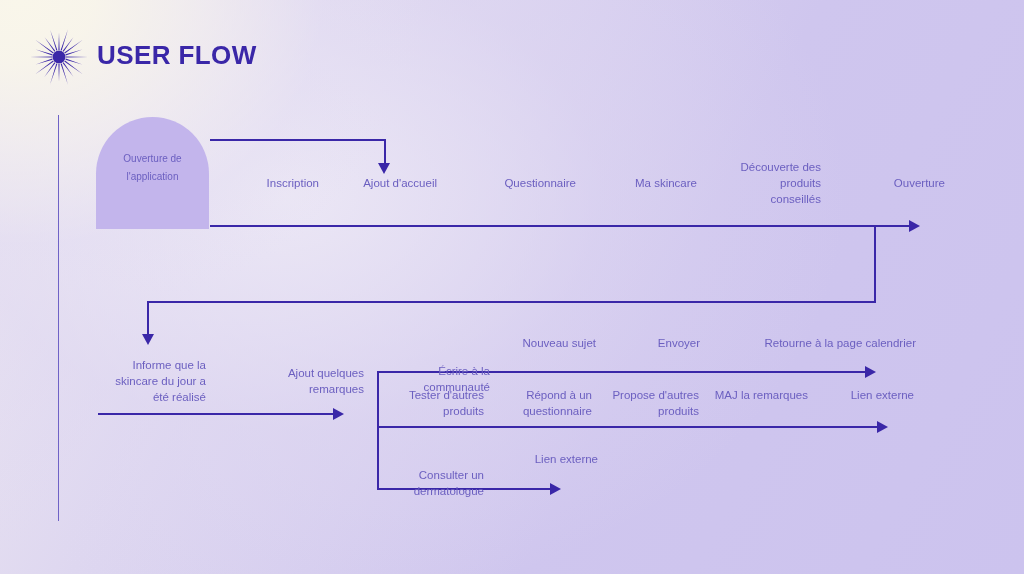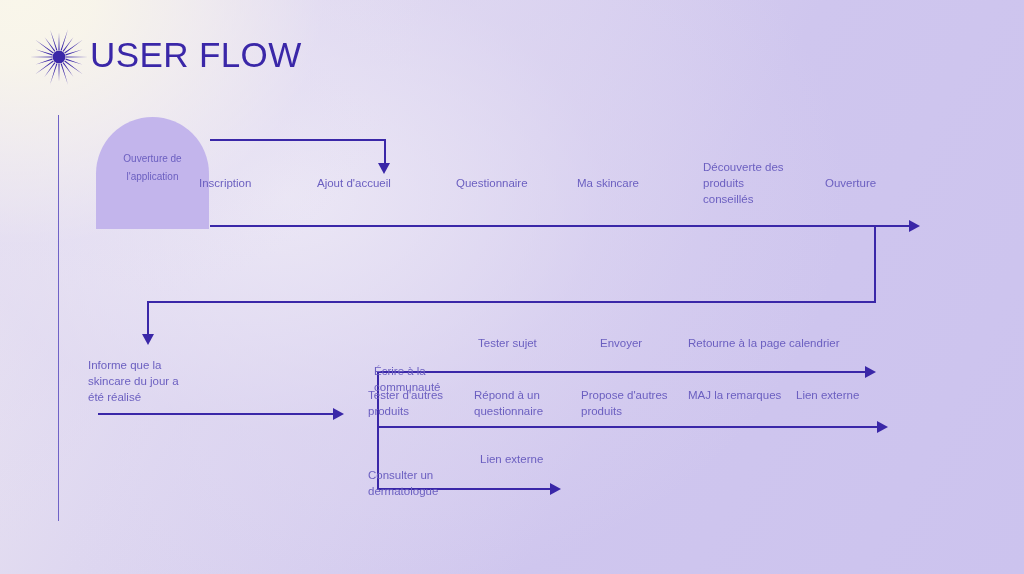--- a/index.html
+++ b/index.html
@@ -24,24 +24,24 @@
   
   .starburst {
     position: absolute;
     left: 29px;
     top: 27px;
     width: 60px;
     height: 60px;
   }
   .flow-title {
     position: absolute;
-    left: 90px;
+    left: 97px;
     top: 29px;
-    font-size: 35px;
-    font-weight: 400;
+    font-size: 26px;
+    font-weight: 700;
     letter-spacing: 0.4px;
     color: #3a27a8;
     font-family: "Liberation Sans", sans-serif;
     line-height: 52px;
     white-space: nowrap;
   }
 
   
   .side-rule {
     position: absolute;
@@ -68,21 +68,21 @@
     width: 113px;
     text-align: center;
     font-size: 10px;
     line-height: 18px;
     color: #6b5fc0;
   }
 
   
   .node {
     position: absolute;
-    text-align: left;
+    text-align: right;
     font-size: 11.5px;
     line-height: 16px;
     color: #6b5fc0;
     white-space: pre-line;
   }
 
   
   .ln {
     position: absolute;
     background: #3a27a8;
@@ -163,33 +163,35 @@
   <div class="node" style="left:456px; top:175px; width:120px;">Questionnaire</div>
   <div class="node" style="left:577px; top:175px; width:120px;">Ma skincare</div>
   <div class="node" style="left:703px; top:159px; width:118px;">Découverte des
 produits
 conseillés</div>
   <div class="node" style="left:825px; top:175px; width:120px;">Ouverture</div>
 
   <div class="node" style="left:88px; top:357px; width:118px;">Informe que la
 skincare du jour a
 été réalisé</div>
+  <div class="node" style="left:246px; top:365px; width:118px;">Ajout quelques
+remarques</div>
 
   <div class="ln h" style="left:98px; top:413px; width:238px;"></div>
   <div class="arrow-r" style="left:333px; top:407.5px;"></div>
 
   <div class="ln v" style="left:377px; top:371px; height:119px;"></div>
 
   <div class="ln h" style="left:377px; top:371px; width:495px;"></div>
   <div class="arrow-r" style="left:865px; top:365.5px;"></div>
   <div class="node" style="left:374px; top:335px; width:116px;margin-top:28px;">Écrire à la
 communauté</div>
-  <div class="node" style="left:478px; top:335px; width:118px;">Tester sujet</div>
+  <div class="node" style="left:478px; top:335px; width:118px;">Nouveau sujet</div>
   <div class="node" style="left:600px; top:335px; width:100px;">Envoyer</div>
-  <div class="node" style="left:688px; top:335px; width:188px;">Retourne à la page calendrier</div>
+  <div class="node" style="left:728px; top:335px; width:188px;">Retourne à la page calendrier</div>
 
   <div class="ln h" style="left:377px; top:426px; width:507px;"></div>
   <div class="arrow-r" style="left:877px; top:420.5px;"></div>
   <div class="node" style="left:368px; top:387px; width:116px;">Tester d'autres
 produits</div>
   <div class="node" style="left:474px; top:387px; width:118px;">Répond à un
 questionnaire</div>
   <div class="node" style="left:581px; top:387px; width:118px;">Propose d'autres
 produits</div>
   <div class="node" style="left:688px; top:387px; width:120px;">MAJ la remarques</div>

